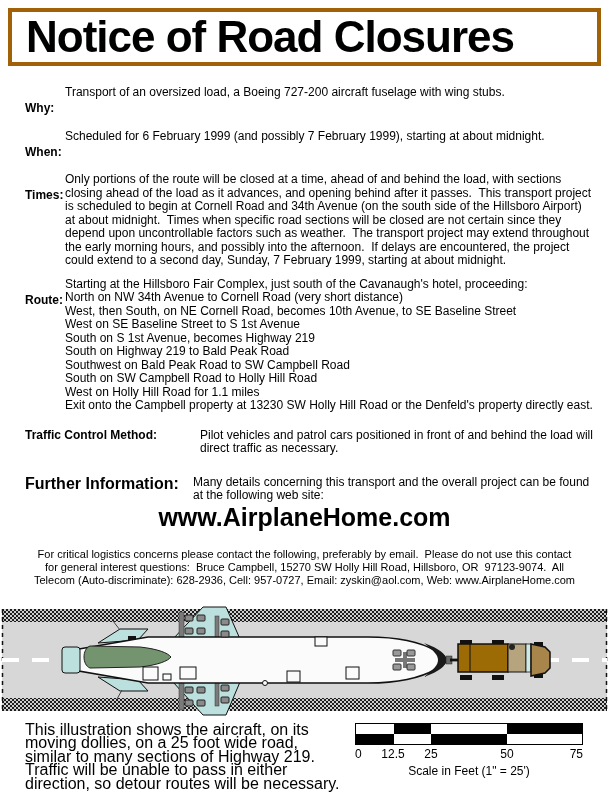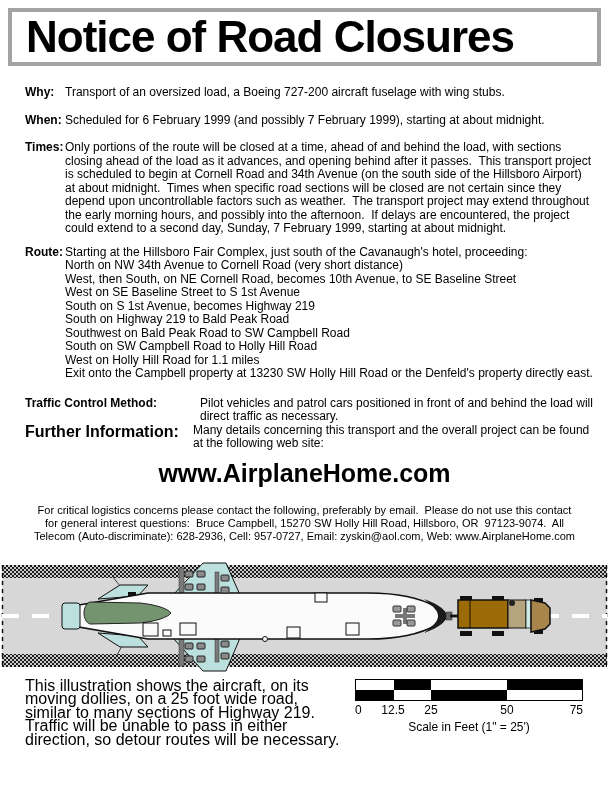--- a/index.html
+++ b/index.html
@@ -1,45 +1,45 @@
 <!DOCTYPE html>
 <html style="--road: #d7d7d7; --wing: #bce0dd; --engine: #74936f; --truck: #9c6b06; --truck_mid: #b5a47e; --truck_cab: #a8854a; --windshield: #cfe9e5;"><head>
 <meta charset="utf-8">
 <style>
   * { margin:0; padding:0; box-sizing:border-box; }
   html,body { background:#ffffff; }
   body { font-family:"Liberation Sans", sans-serif; color:#000; }
   .page { position:relative; width:609px; height:800px; overflow:hidden; background:#fff; }
 
   
-  .title-box { margin:8px 8px 0 8px; border:4px solid #a3a3a3; height:58px;
+  .title-box { margin:8px 8px 0 8px; border:4px solid #a16207; height:58px;
                display:flex; align-items:center; padding-left:14px; }
   .title-box h1 { font-size:44px; font-weight:bold; letter-spacing:-1px; white-space:nowrap; }
 
   
   .sections { margin-top:20px; }
   .sec { display:grid; grid-template-columns:40px 1fr; padding:0 14px 0 25px; margin-bottom:14px; }
-  .sec .lbl { font-weight:bold; font-size:12px; line-height:13.5px; white-space:nowrap; }
+  .sec .lbl { font-weight:bold; font-size:12px; line-height:13.5px; white-space:nowrap;margin-top:16px; }
   .sec .txt { font-size:12px; line-height:13.5px; white-space:pre-wrap; }
   .sec.tight { margin-bottom:10px; }
 
   .route-steps { list-style:none; margin:0 0 0 0; }
   .route-steps li { font-size:12px; line-height:13.5px; padding-left:30px; text-indent:-30px; }
 
   
-  .tc { display:flex; padding:0 14px 0 25px; margin-bottom:0; }
+  .tc { display:flex; padding:0 14px 0 25px; margin-bottom:20px; }
   .tc .lbl { font-weight:bold; font-size:12px; line-height:13.5px; width:175px; flex:0 0 175px; }
   .tc .txt { font-size:12px; line-height:13.5px; width:395px; white-space:pre-wrap; }
 
   
   .fi { display:flex; padding:0 14px 0 25px; }
   .fi .lbl { font-weight:bold; font-size:16px; line-height:16px; width:168px; flex:0 0 168px; }
   .fi .txt { font-size:12px; line-height:13.5px; width:400px; white-space:pre-wrap; }
 
-  .website { text-align:center; font-size:25px; font-weight:bold; margin-top:8px; }
+  .website { text-align:center; font-size:25px; font-weight:bold; margin-top:0; }
 
   .contact { margin-top:16px; text-align:center; }
   .contact div { font-size:11px; line-height:13px; white-space:pre-wrap; }
 
   .illus { display:block; margin-top:16px; }
 
   
   .footer { display:flex; justify-content:space-between; padding:4px 26px 0 25px; }
   .footer .caption { width:322px; font-size:16px; line-height:13.5px; white-space:pre-wrap; }
   .scalebar { width:228px; }

